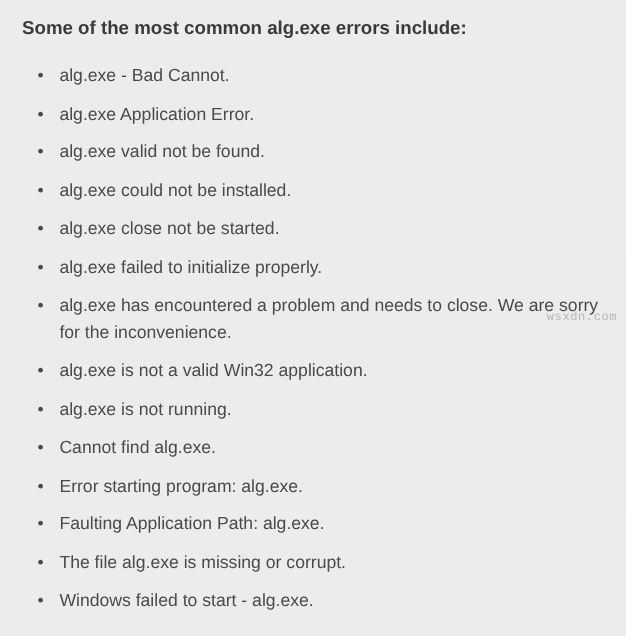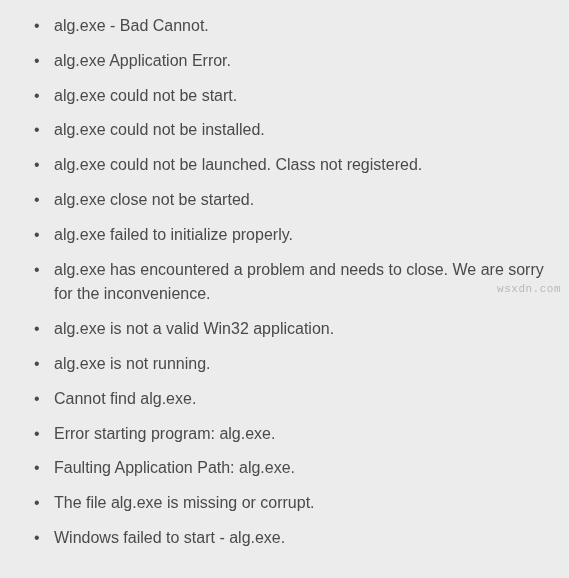--- a/index.html
+++ b/index.html
@@ -54,26 +54,26 @@
       color: #b8b8b8;
       letter-spacing: 0.5px;
       font-family: Liberation Mono, monospace;
       padding-left: 28px;
     }
   </style>
 </head>
 <body>
 
 <div class="content">
+  <div class="heading">Some of the most common alg.exe errors include:</div>
   <ul>
     <li>alg.exe - Bad Cannot.</li>
     <li>alg.exe Application Error.</li>
-    <li>alg.exe could not be start.</li>
+    <li>alg.exe valid not be found.</li>
     <li>alg.exe could not be installed.</li>
-    <li>alg.exe could not be launched. Class not registered.</li>
     <li>alg.exe close not be started.</li>
     <li>alg.exe failed to initialize properly.</li>
     <li>alg.exe has encountered a problem and needs to close. We are sorry for the inconvenience.</li>
     <li>alg.exe is not a valid Win32 application.</li>
     <li>alg.exe is not running.</li>
     <li>Cannot find alg.exe.</li>
     <li>Error starting program: alg.exe.</li>
     <li>Faulting Application Path: alg.exe.</li>
     <li>The file alg.exe is missing or corrupt.</li>
     <li>Windows failed to start - alg.exe.</li>

